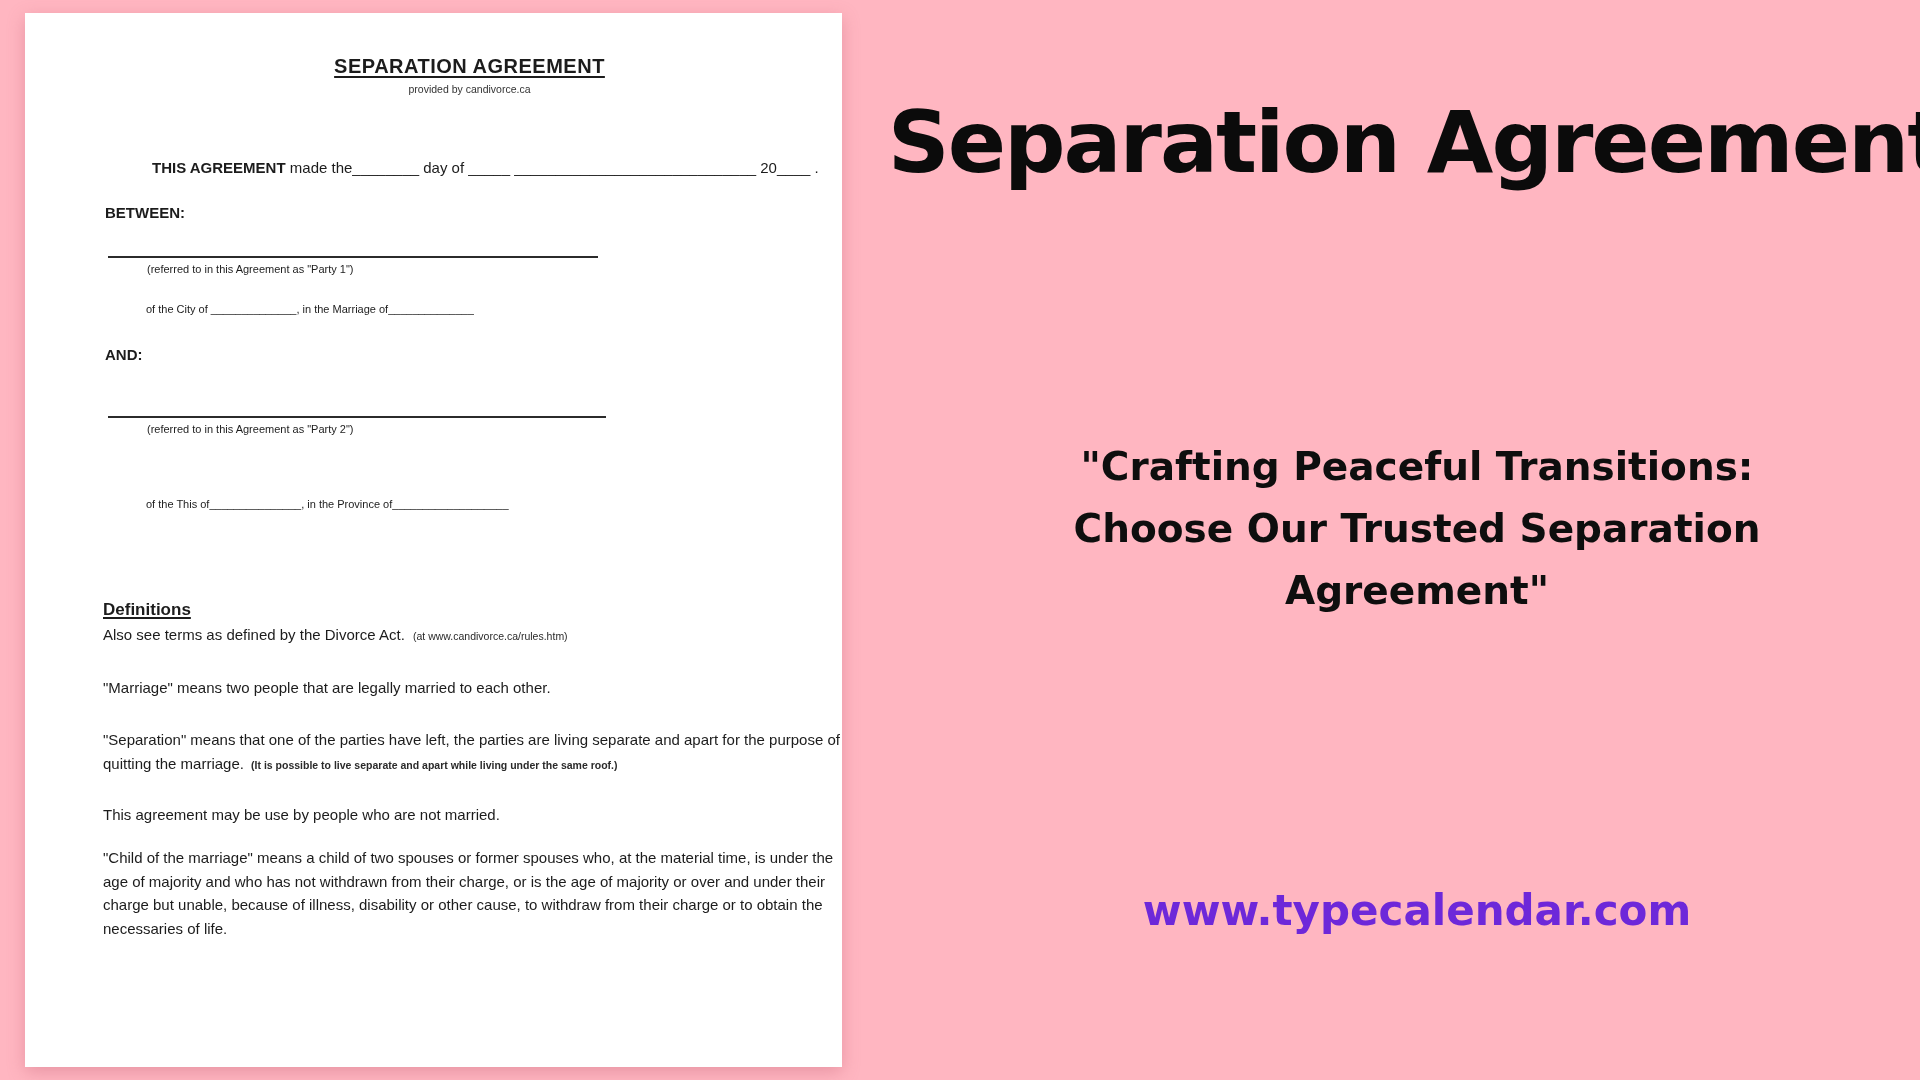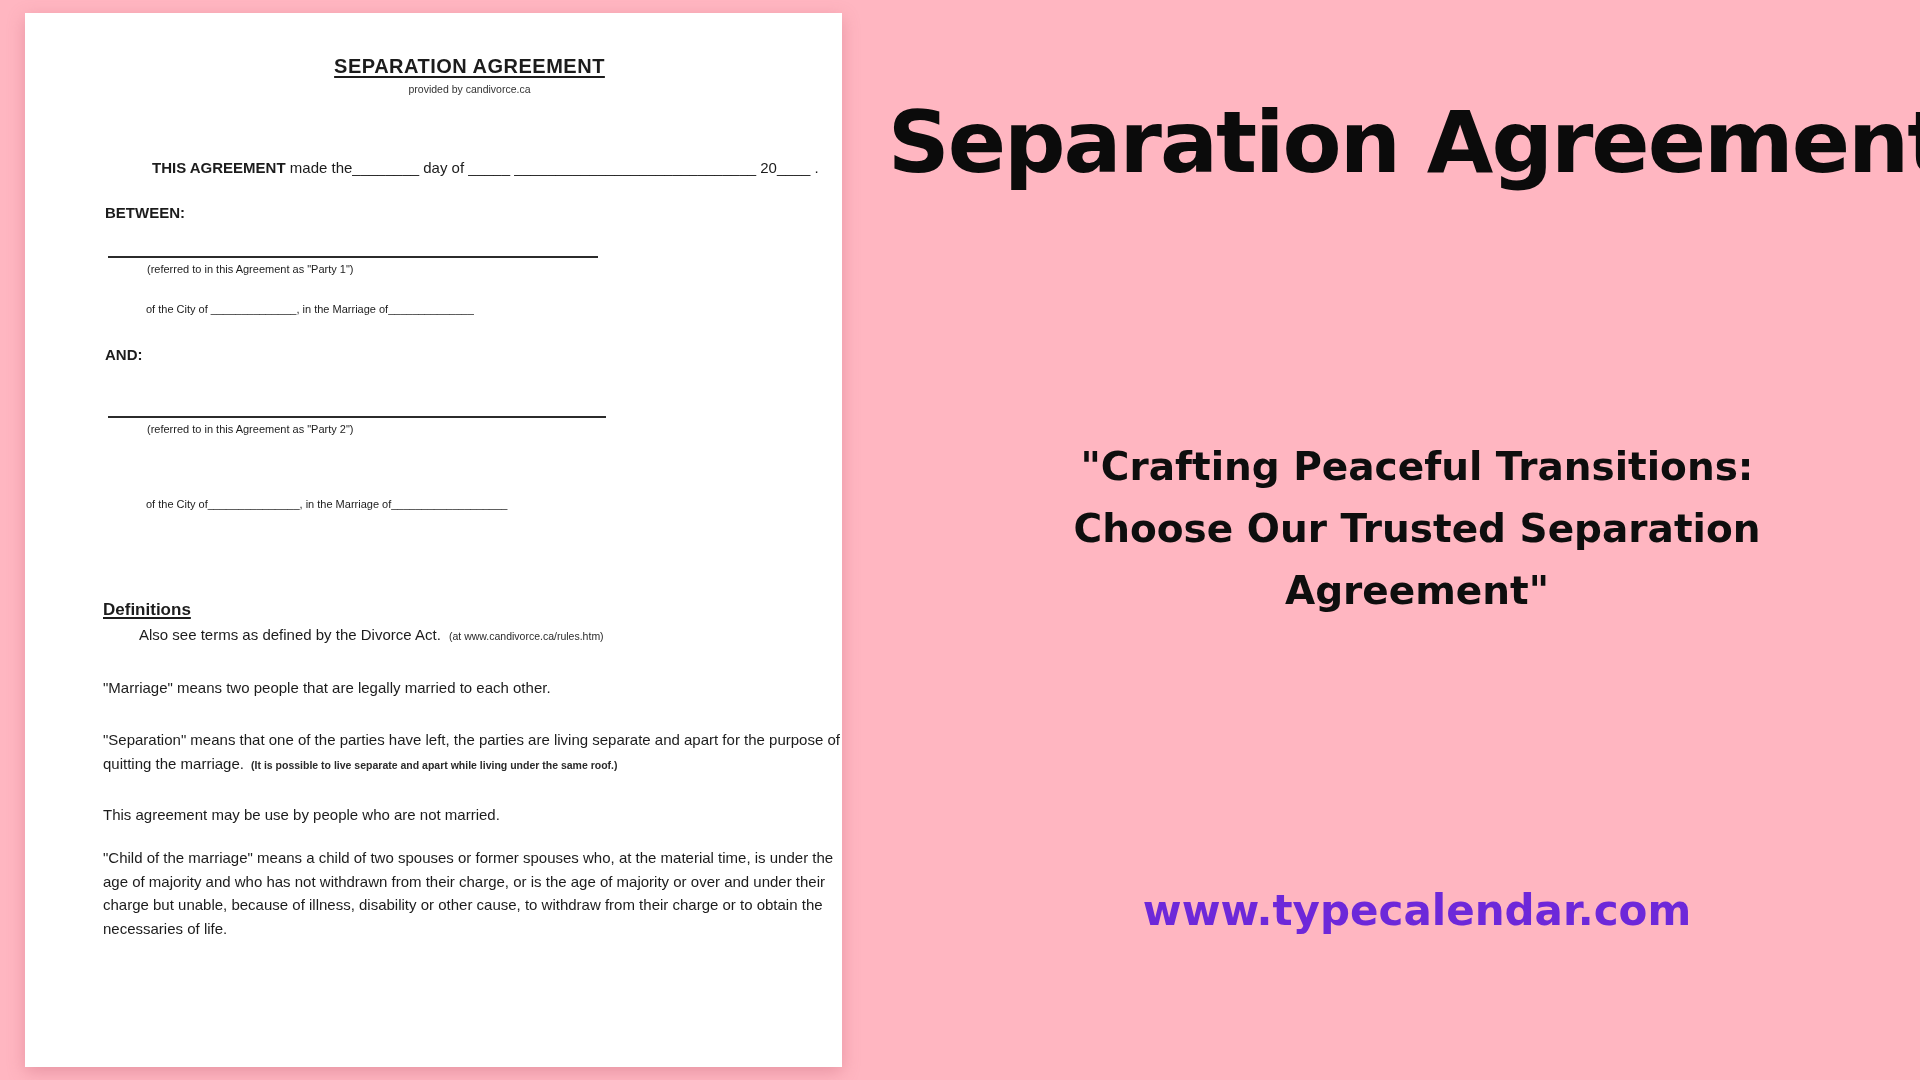--- a/index.html
+++ b/index.html
@@ -98,25 +98,25 @@
     <div class="abs doc-line bold" style="left:44px;top:190px;">BETWEEN:</div>
 
     <div class="abs blank-line" style="left:83px;top:243px;width:454px;"></div>
     <div class="abs indent-text" style="left:86px;top:250px;">(referred to in this Agreement as "Party 1")</div>
     <div class="abs indent-text" style="left:85px;top:290px;">of the City of ______________, in the Marriage of______________</div>
 
     <div class="abs doc-line bold" style="left:44px;top:332px;">AND:</div>
 
     <div class="abs blank-line" style="left:83px;top:403px;width:462px;"></div>
     <div class="abs indent-text" style="left:86px;top:410px;">(referred to in this Agreement as "Party 2")</div>
-    <div class="abs indent-text" style="left:85px;top:485px;">of the City of_______________, in the Marriage of___________________</div>
+    <div class="abs indent-text" style="left:85px;top:485px;">of the This of_______________, in the Province of___________________</div>
 
     <div class="abs def-heading" style="left:42px;top:587px;">Definitions</div>
 
-    <div class="abs para" style="left:42px;top:610px;width:740px;margin-left:36px;">
+    <div class="abs para" style="left:42px;top:610px;width:740px;">
       <span>Also see terms as defined by the Divorce Act.</span>
       <span class="small-inline" style="margin-left:4px;">(at www.candivorce.ca/rules.htm)</span>
     </div>
 
     <div class="abs para" style="left:42px;top:663px;width:740px;">"Marriage" means two people that are legally married to each other.</div>
 
     <div class="abs para" style="left:42px;top:715px;width:737px;">
       <span>"Separation" means that one of the parties have left, the parties are living separate and apart for the purpose of quitting the marriage.</span>
       <span class="small-inline" style="margin-left:3px;font-weight:bold;">(It is possible to live separate and apart while living under the same roof.)</span>
     </div>

